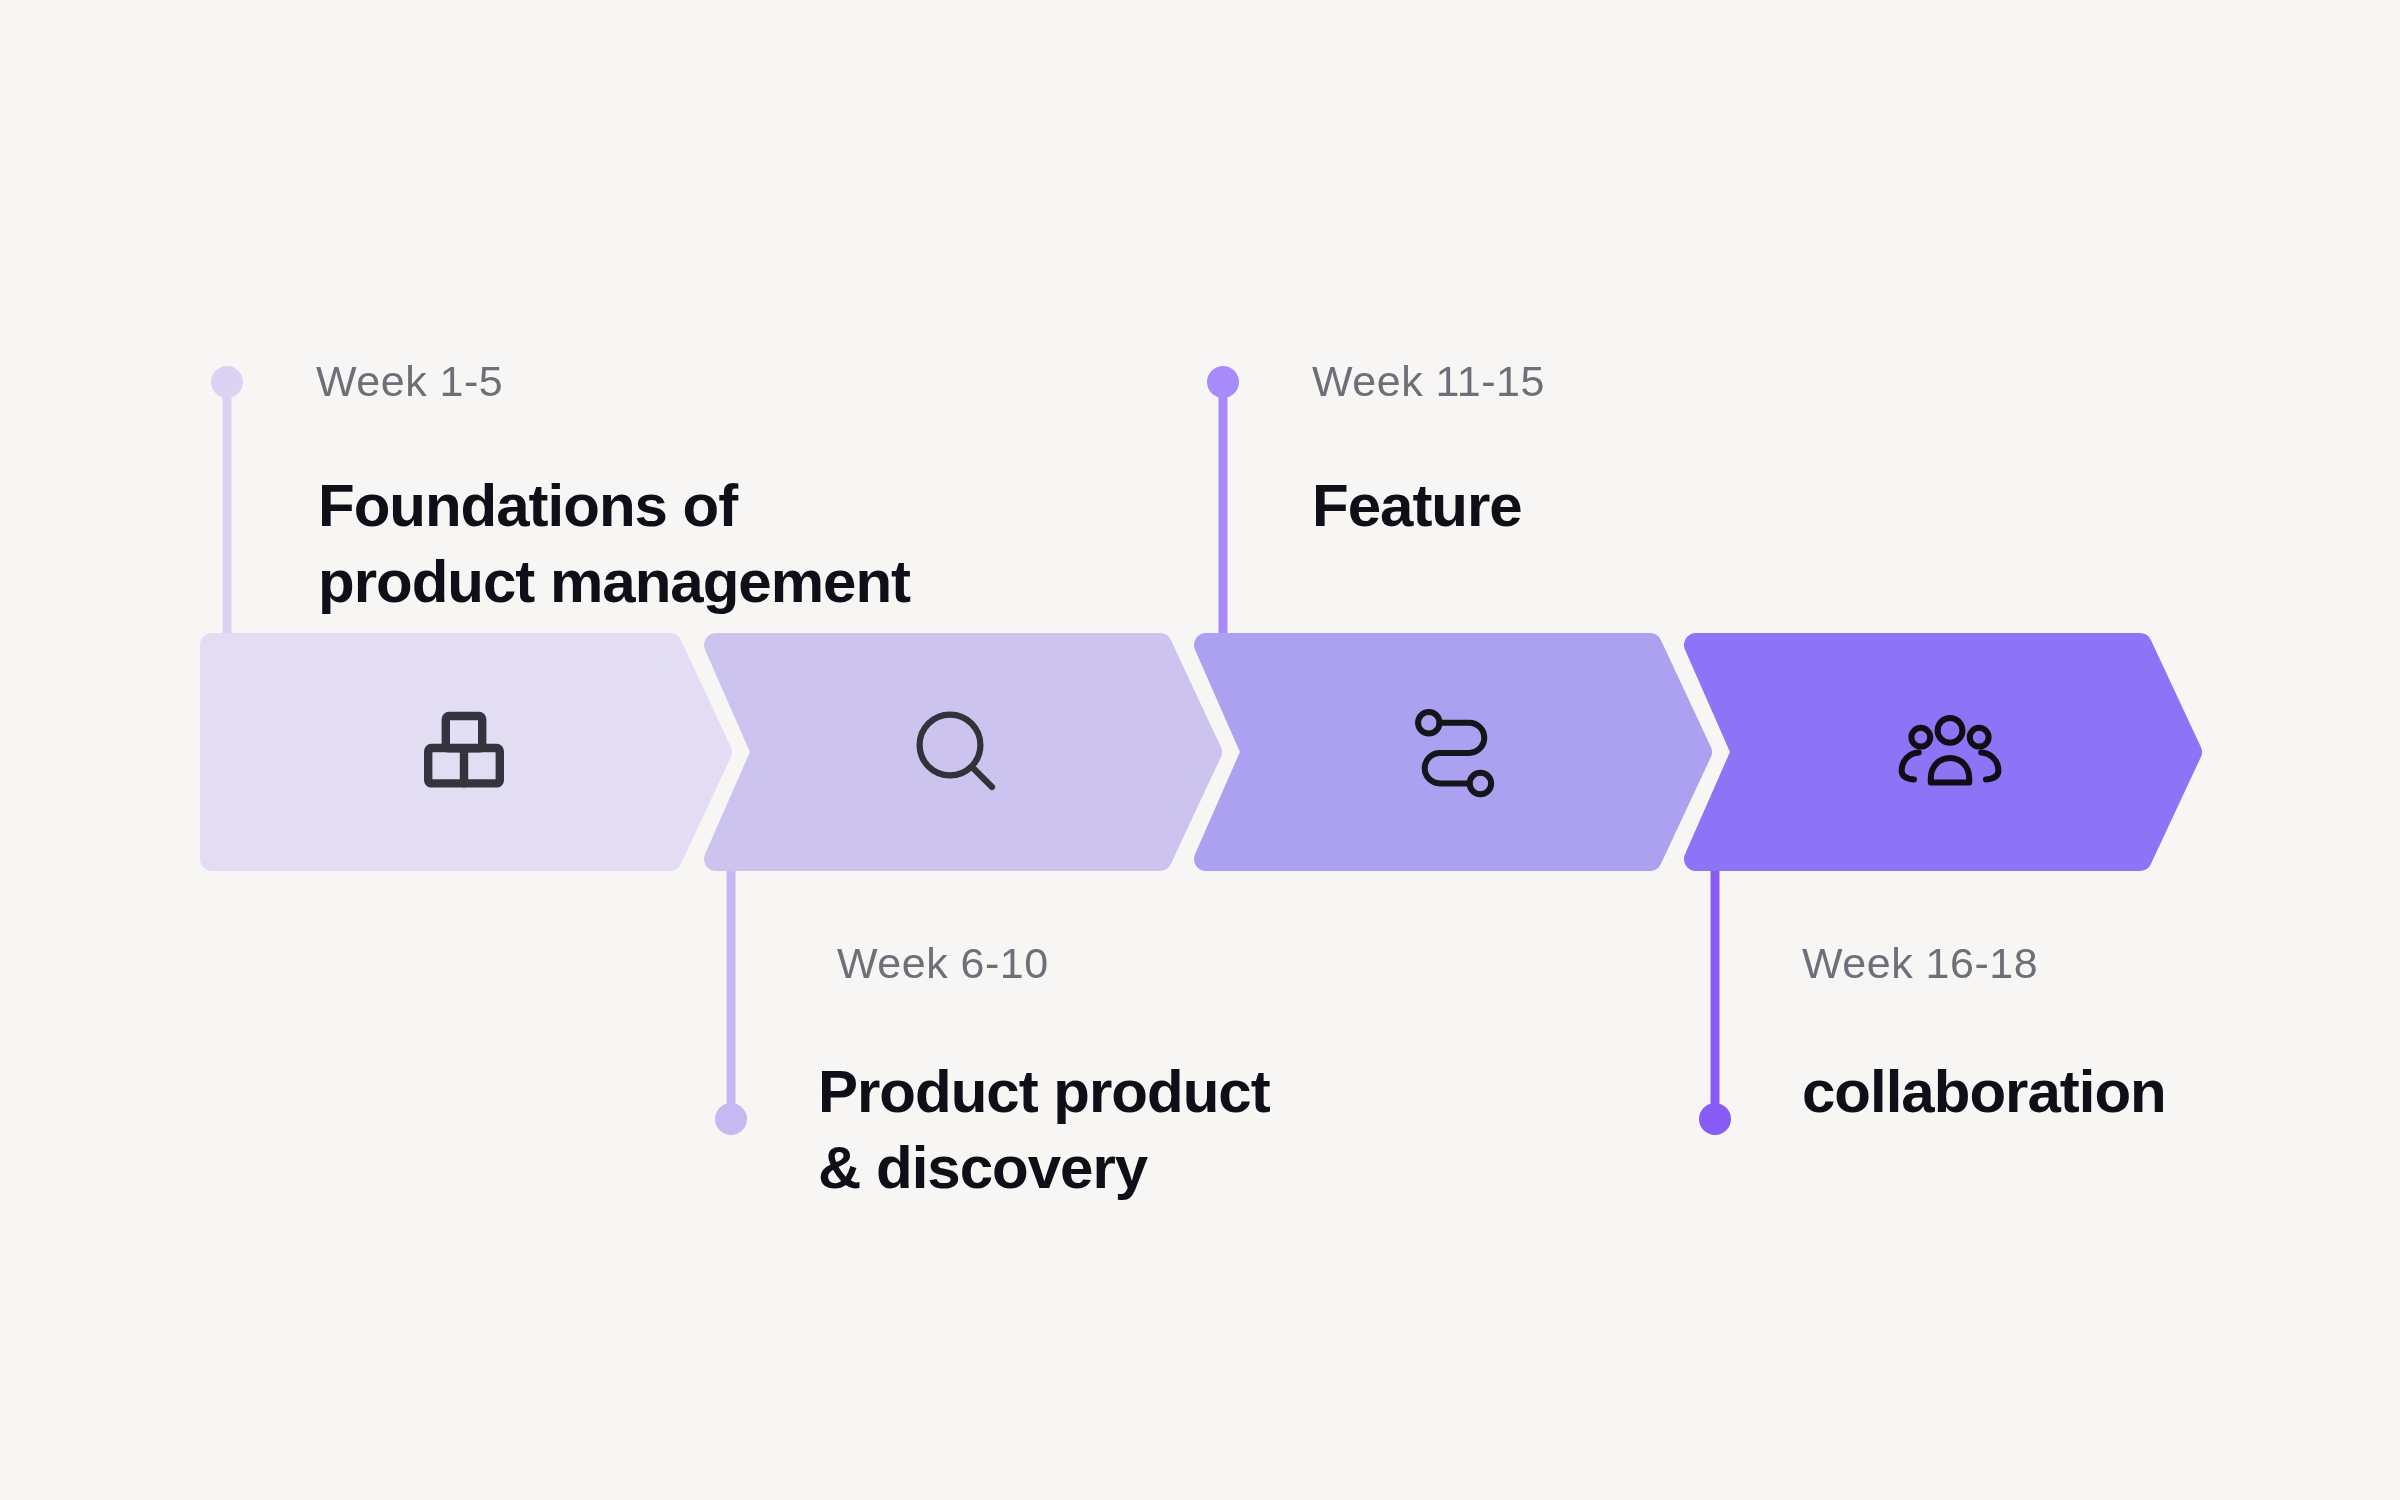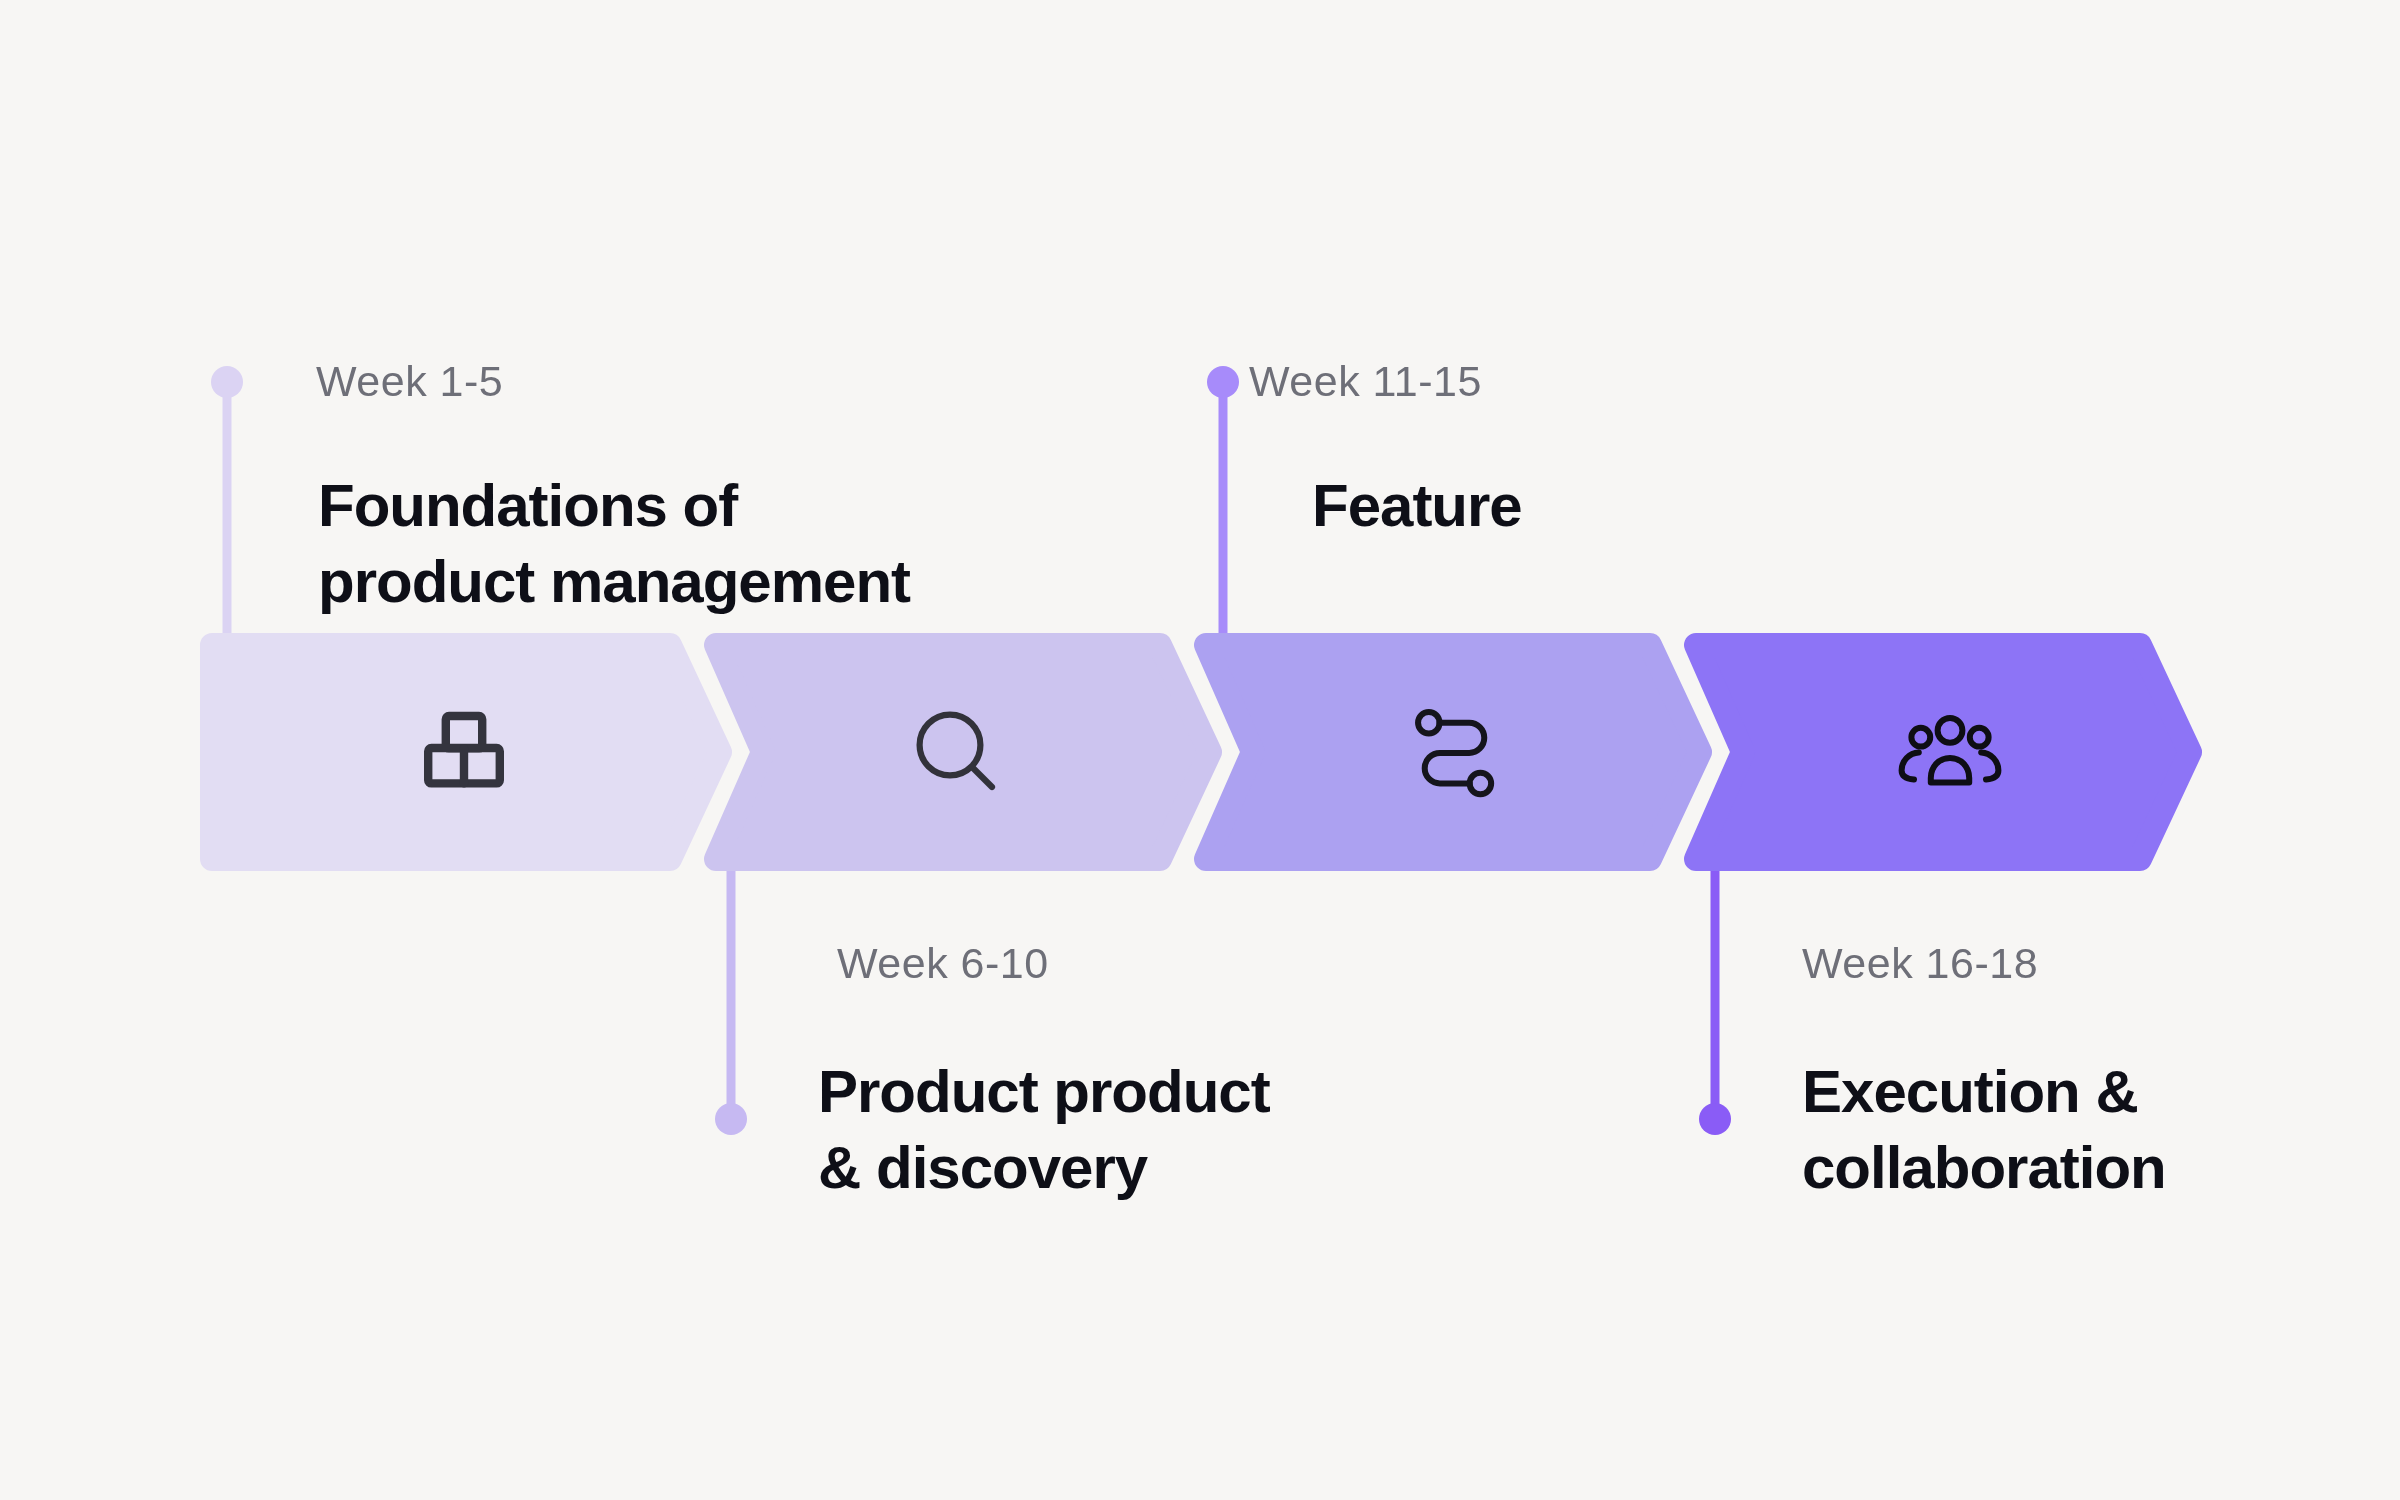--- a/index.html
+++ b/index.html
@@ -96,27 +96,26 @@
 
   <div class="phase-label">
     <div class="week" style="left:789px;top:941px;">Week 6-10</div>
     <div class="title" style="left:770px;top:1010px;">
       <div>Product product</div>
       <div>&amp; discovery</div>
     </div>
   </div>
 
   <div class="phase-label">
-    <div class="week" style="left:1201px;top:359px;">Week 11-15</div>
+    <div class="week" style="left:1264px;top:359px;">Week 11-15</div>
     <div class="title" style="left:1264px;top:424px;">
       <div>Feature</div>
     </div>
   </div>
 
   <div class="phase-label">
     <div class="week" style="left:1754px;top:941px;">Week 16-18</div>
     <div class="title" style="left:1754px;top:1010px;">
-      <div>Execution &amp;</div>
       <div>collaboration</div>
     </div>
   </div>
 
 </div>
 
 </body></html>

